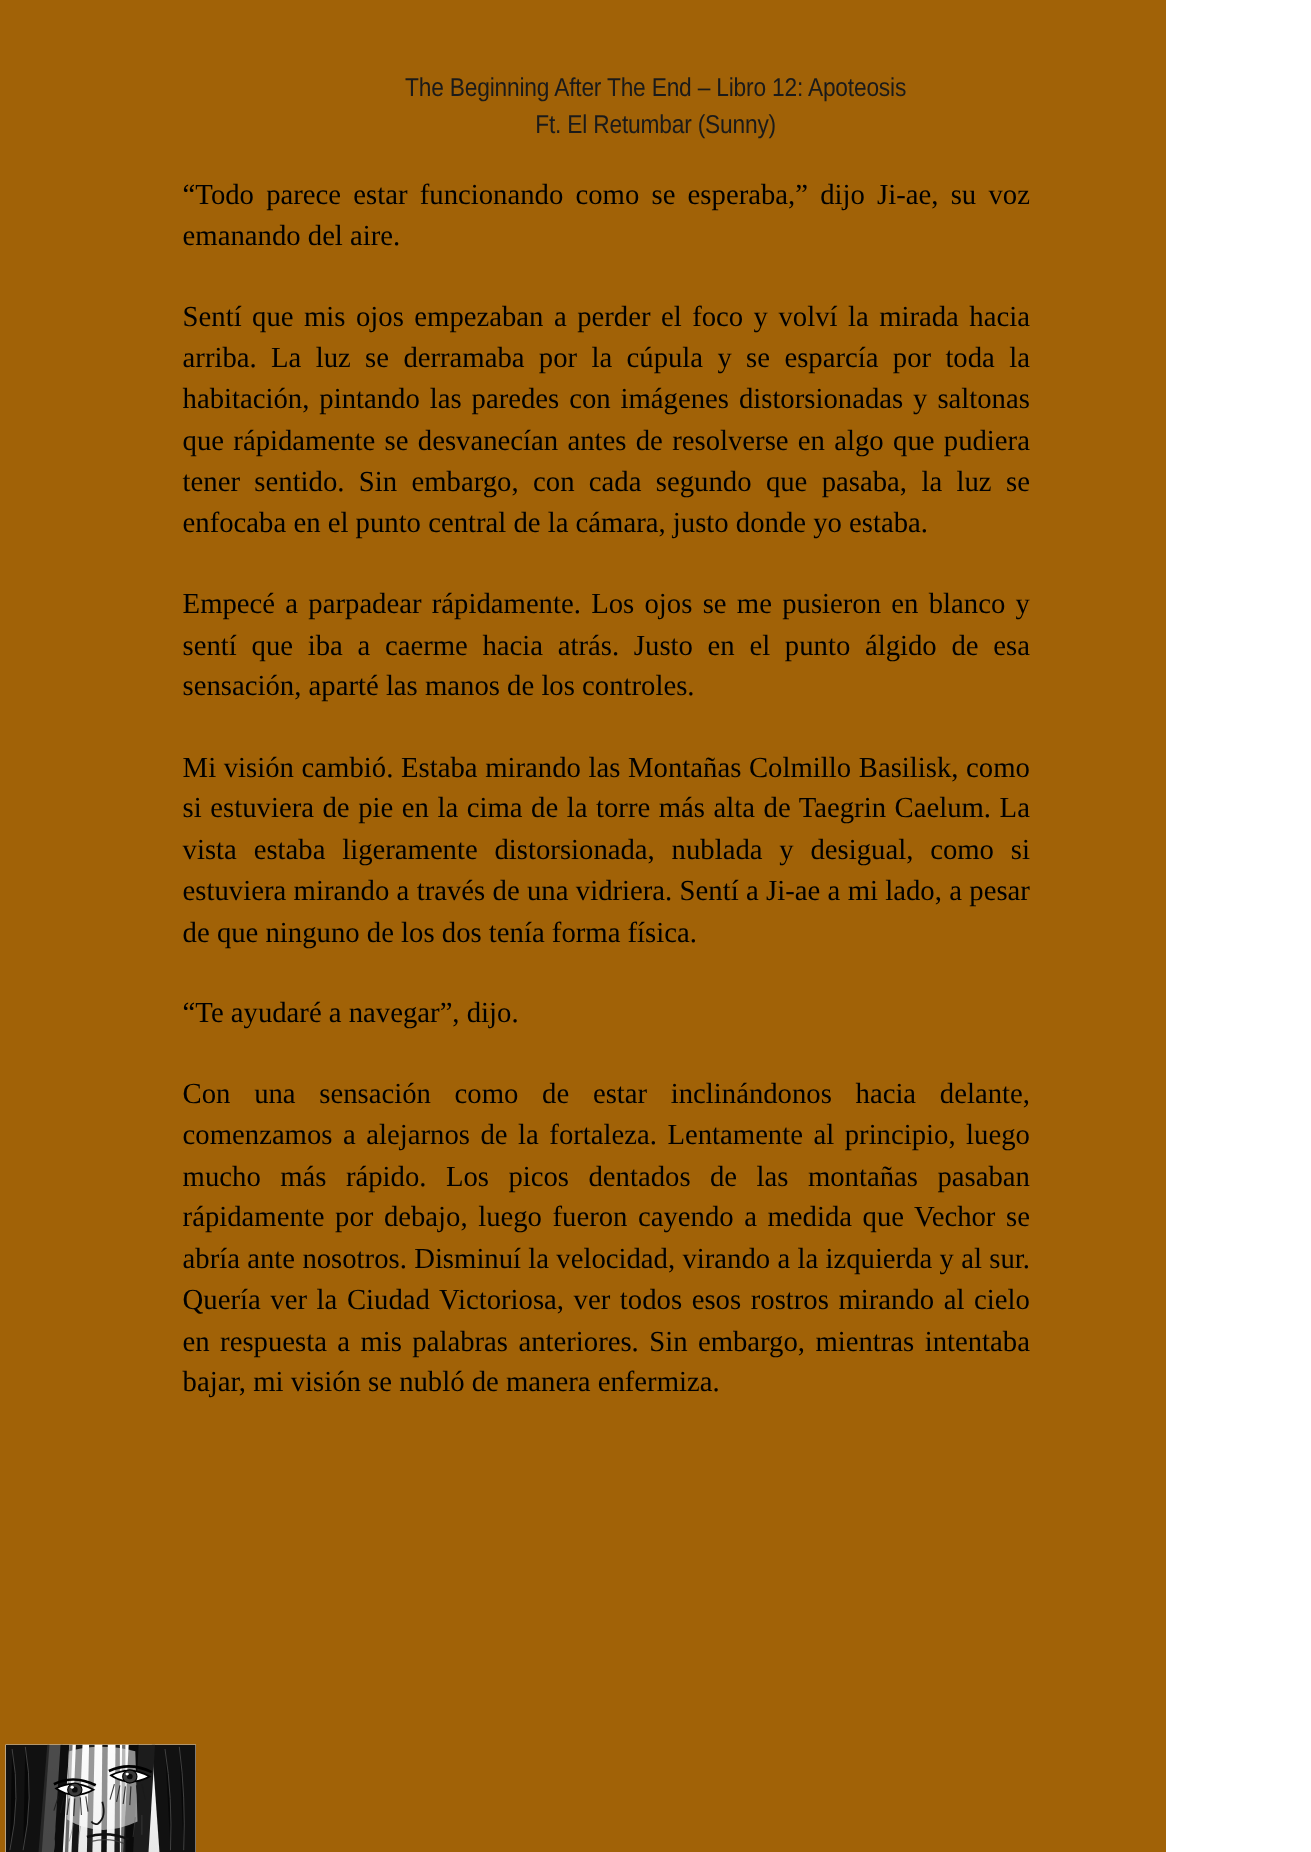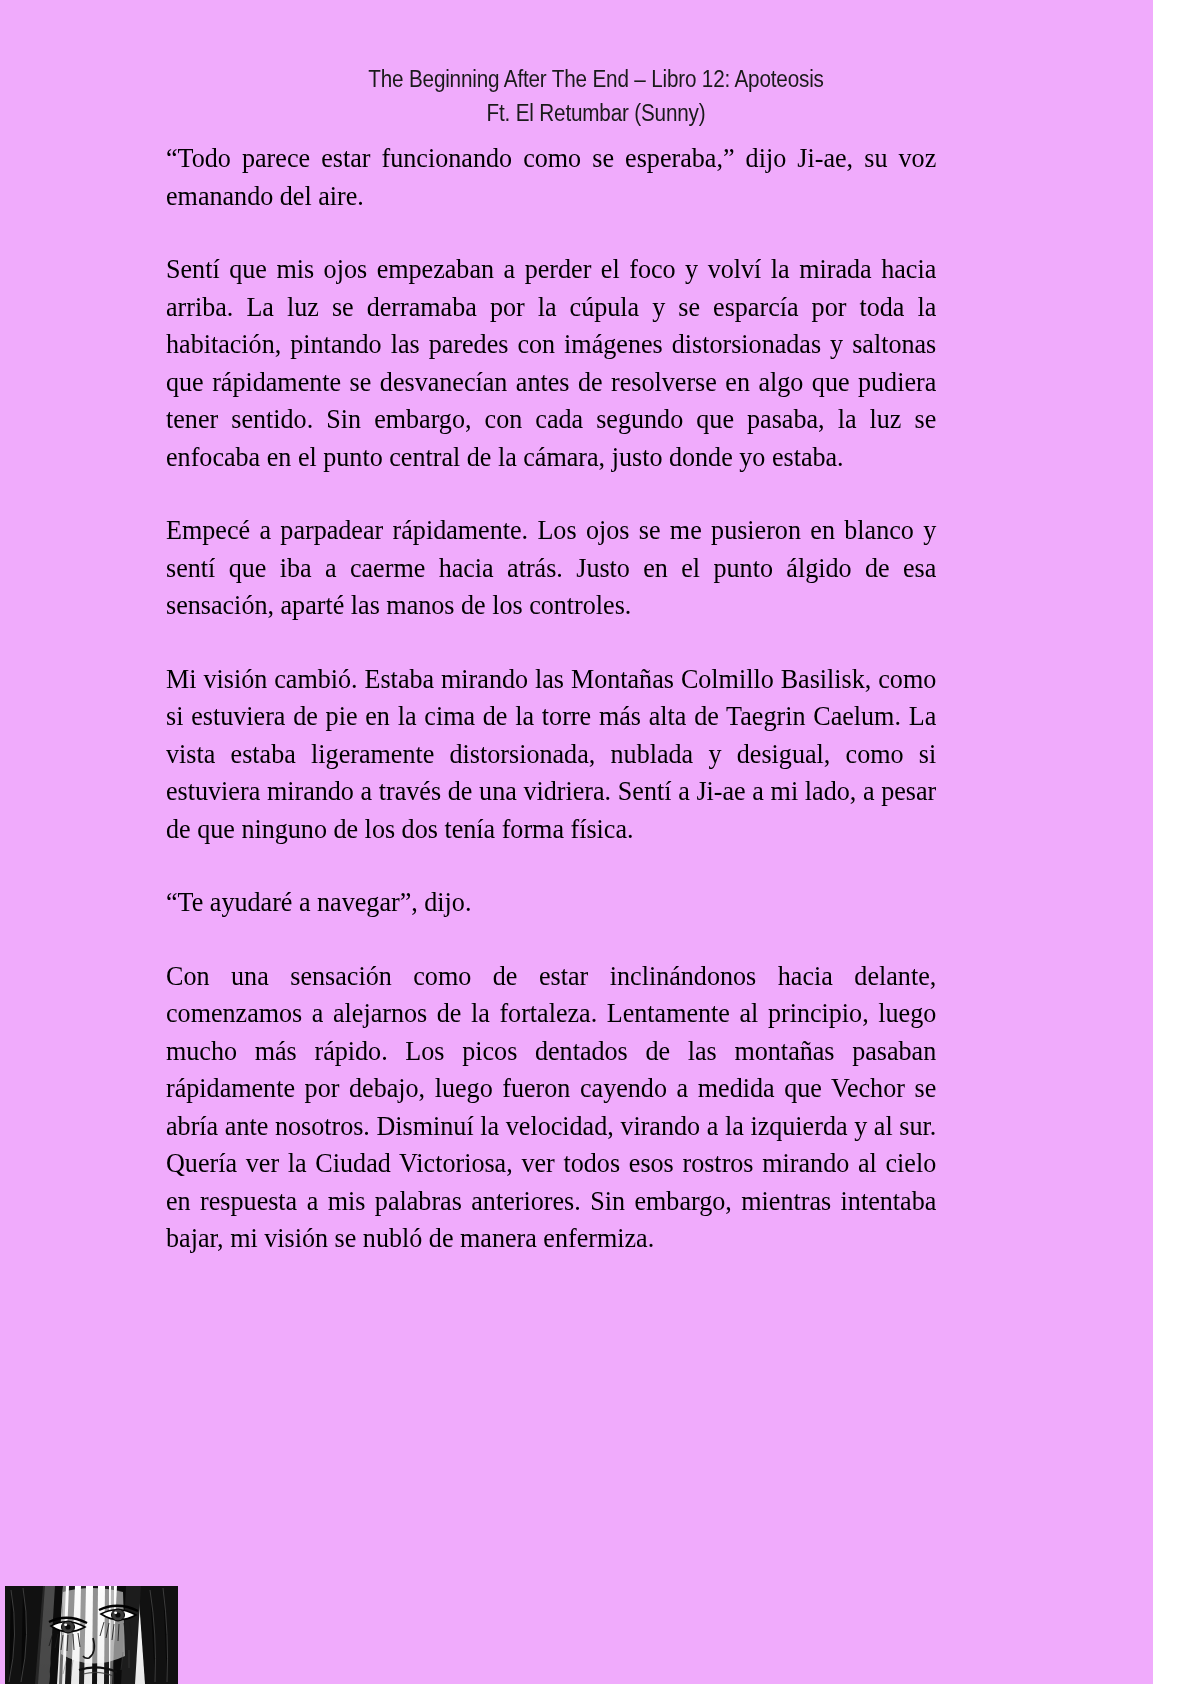--- a/index.html
+++ b/index.html
@@ -2,23 +2,23 @@
 <html><head>
 <meta charset="utf-8">
 <style>
   html, body {
     margin: 0;
     padding: 0;
     background: #ffffff;
   }
   .page {
     position: relative;
-    width: 1153px;
+    width: 1060px;
     height: 1684px;
-    background: #f0abfc;
+    background: #a16207;
     overflow: hidden;
     box-sizing: border-box;
   }
 
   
   .doc-header {
     position: absolute;
     left: 0;
     top: 62px;
     width: 1192px;
@@ -33,21 +33,21 @@
   }
   .doc-header .hline {
     display: block;
     white-space: nowrap;
   }
 
   
   .body-col {
     position: absolute;
     left: 166px;
-    top: 140px;
+    top: 158px;
     width: 782px;
   }
   .para {
     font-family: "Liberation Serif", "DejaVu Serif", serif;
     font-size: 26.5px;
     line-height: 37.5px;
     color: #000000;
     text-align: justify;
     text-justify: inter-word;
     margin: 0 0 36px 0;

